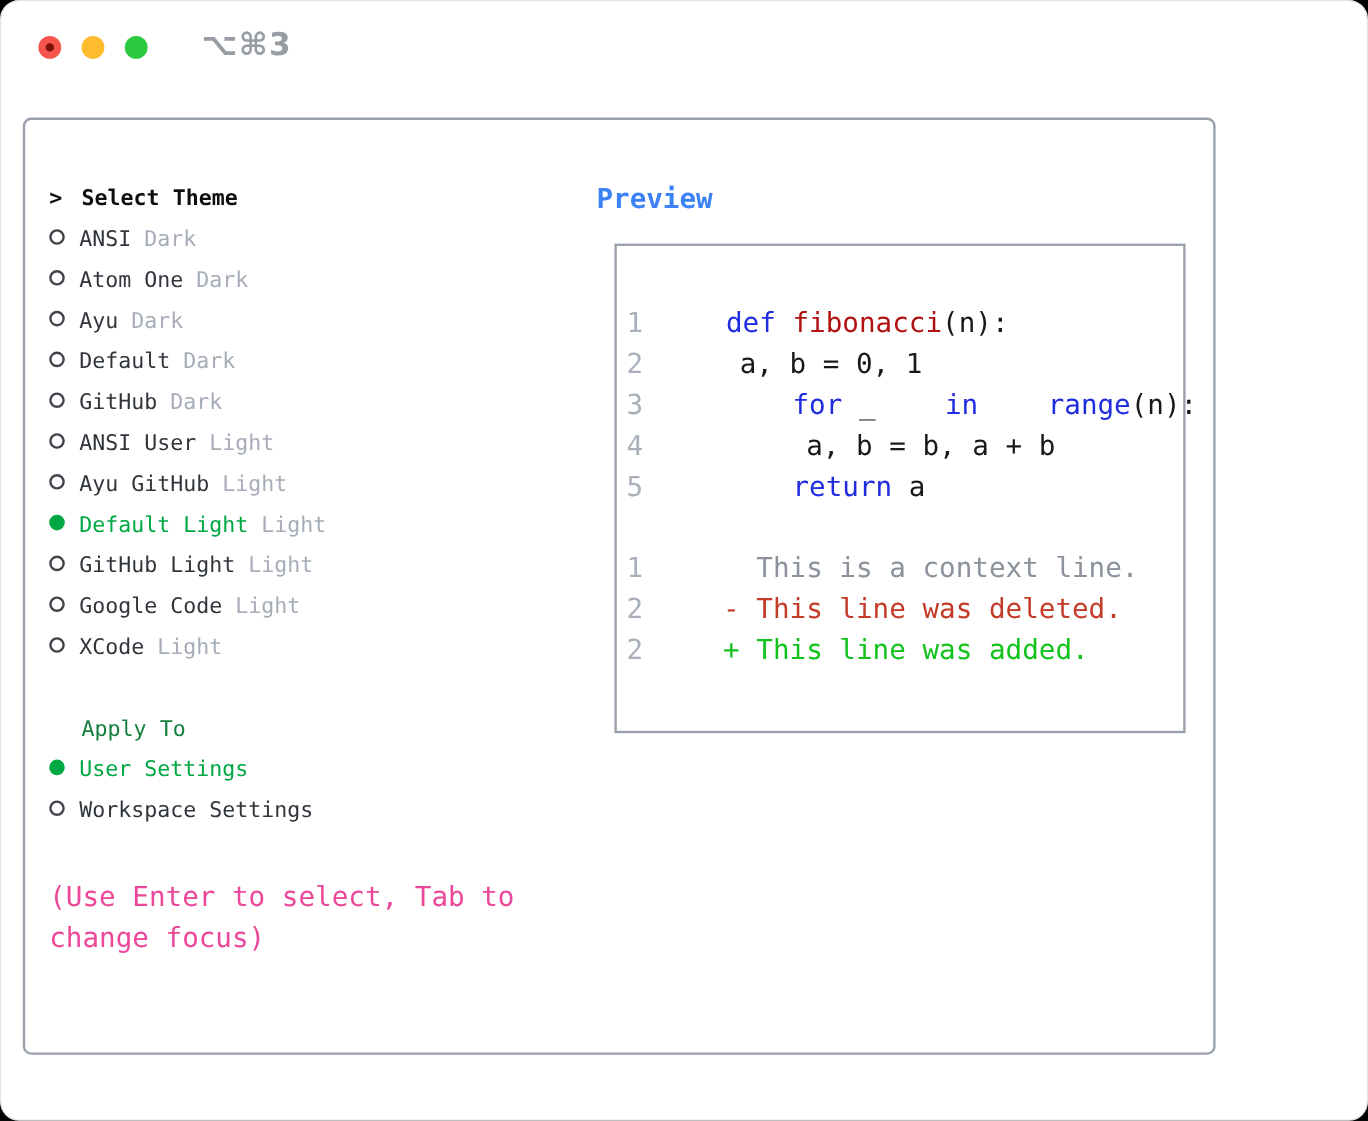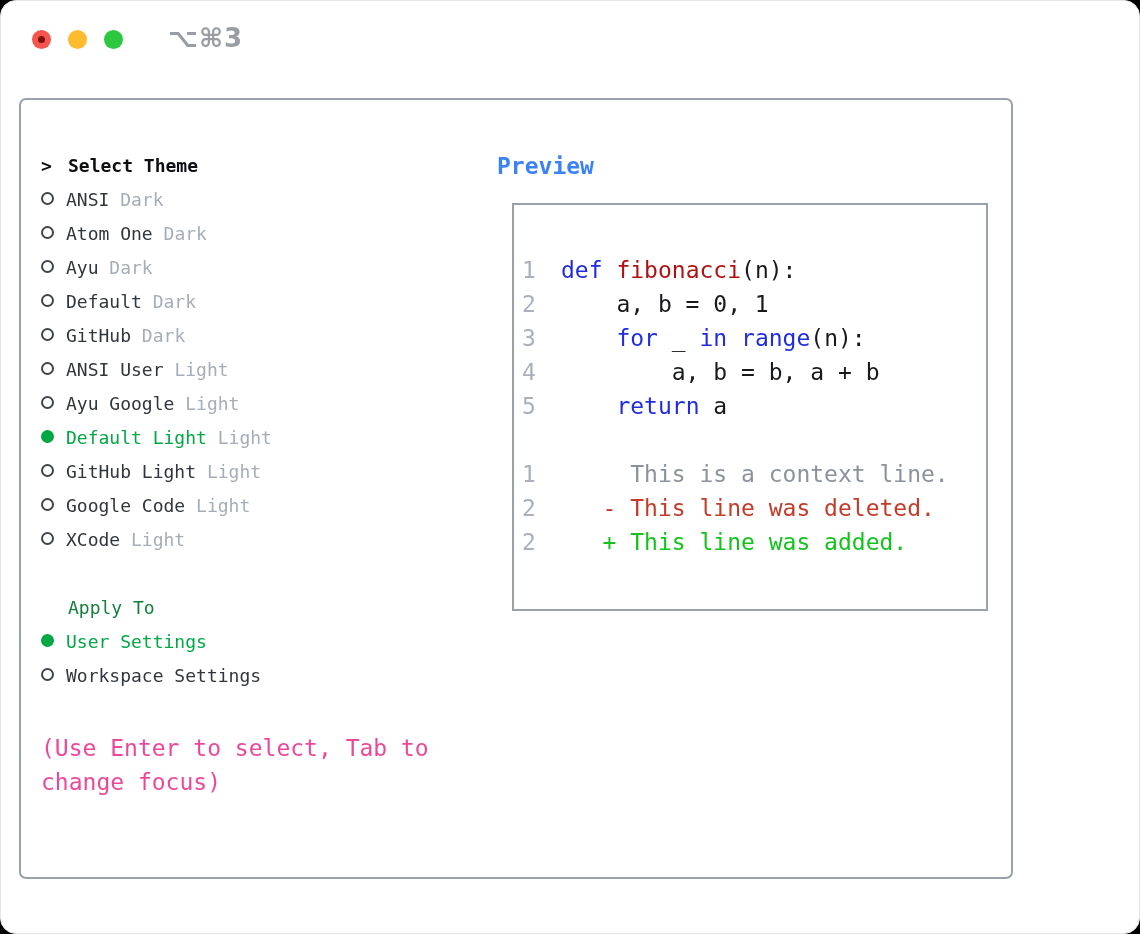--- a/index.html
+++ b/index.html
@@ -58,21 +58,21 @@
     font-size:23px; font-weight:bold; color:#3b82f6;
   }
   .preview-box {
     position:absolute; left:491px; top:103px; width:476px; height:408px;
     box-sizing:border-box; border:2px solid #9aa1ac; background:#fff;
   }
   .pre-content { padding:48px 0 0 8px; }
   .pline { height:34px; line-height:34px; font-size:23px; white-space:pre; }
   .ln { display:inline-block; width:20px; color:var(--ln); }
   .pcode { margin-left:19px; }
-  .tok-kw { color:var(--kw); }
+  .tok-kw { color:var(--kw);margin-left:44px; }
   .tok-fn { color:var(--fn); }
   .tok-pl { color:var(--plain); }
   .diff-context { color:var(--ctx); }
   .diff-deleted { color:var(--del); }
   .diff-added   { color:var(--add); }
 </style>
 </head>
 <body style="--green: #00a843; --kw: #1f2ce0; --fn: #b01111; --plain: #17191d; --ln: #a9b0bb; --ctx: #8b929c; --del: #c43b28; --add: #13c31d; --muted: #a6adb8; --tl-red: #f5554c; --tl-yellow: #fdbc2e; --tl-green: #2bc840;">
 
 <div class="window">
@@ -89,21 +89,21 @@
     <div class="left-col">
       <div class="row heading-row"><span class="prompt">&gt;</span><span>Select Theme</span></div>
 
       <div id="theme-list">
           <div class="row item"><span class="marker"></span><span class="nm">ANSI</span><span class="vr"> Dark</span></div>
           <div class="row item"><span class="marker"></span><span class="nm">Atom One</span><span class="vr"> Dark</span></div>
           <div class="row item"><span class="marker"></span><span class="nm">Ayu</span><span class="vr"> Dark</span></div>
           <div class="row item"><span class="marker"></span><span class="nm">Default</span><span class="vr"> Dark</span></div>
           <div class="row item"><span class="marker"></span><span class="nm">GitHub</span><span class="vr"> Dark</span></div>
           <div class="row item"><span class="marker"></span><span class="nm">ANSI User</span><span class="vr"> Light</span></div>
-          <div class="row item"><span class="marker"></span><span class="nm">Ayu Google</span><span class="vr"> Light</span></div>
+          <div class="row item"><span class="marker"></span><span class="nm">Ayu GitHub</span><span class="vr"> Light</span></div>
           <div class="row item"><span class="marker sel"></span><span class="nm sel-text">Default Light</span><span class="vr"> Light</span></div>
           <div class="row item"><span class="marker"></span><span class="nm">GitHub Light</span><span class="vr"> Light</span></div>
           <div class="row item"><span class="marker"></span><span class="nm">Google Code</span><span class="vr"> Light</span></div>
           <div class="row item"><span class="marker"></span><span class="nm">XCode</span><span class="vr"> Light</span></div>
         </div>
 
       <div class="row gap"></div>
 
       <div class="row apply-heading"><span class="indent"></span><span>Apply To</span></div>
 

